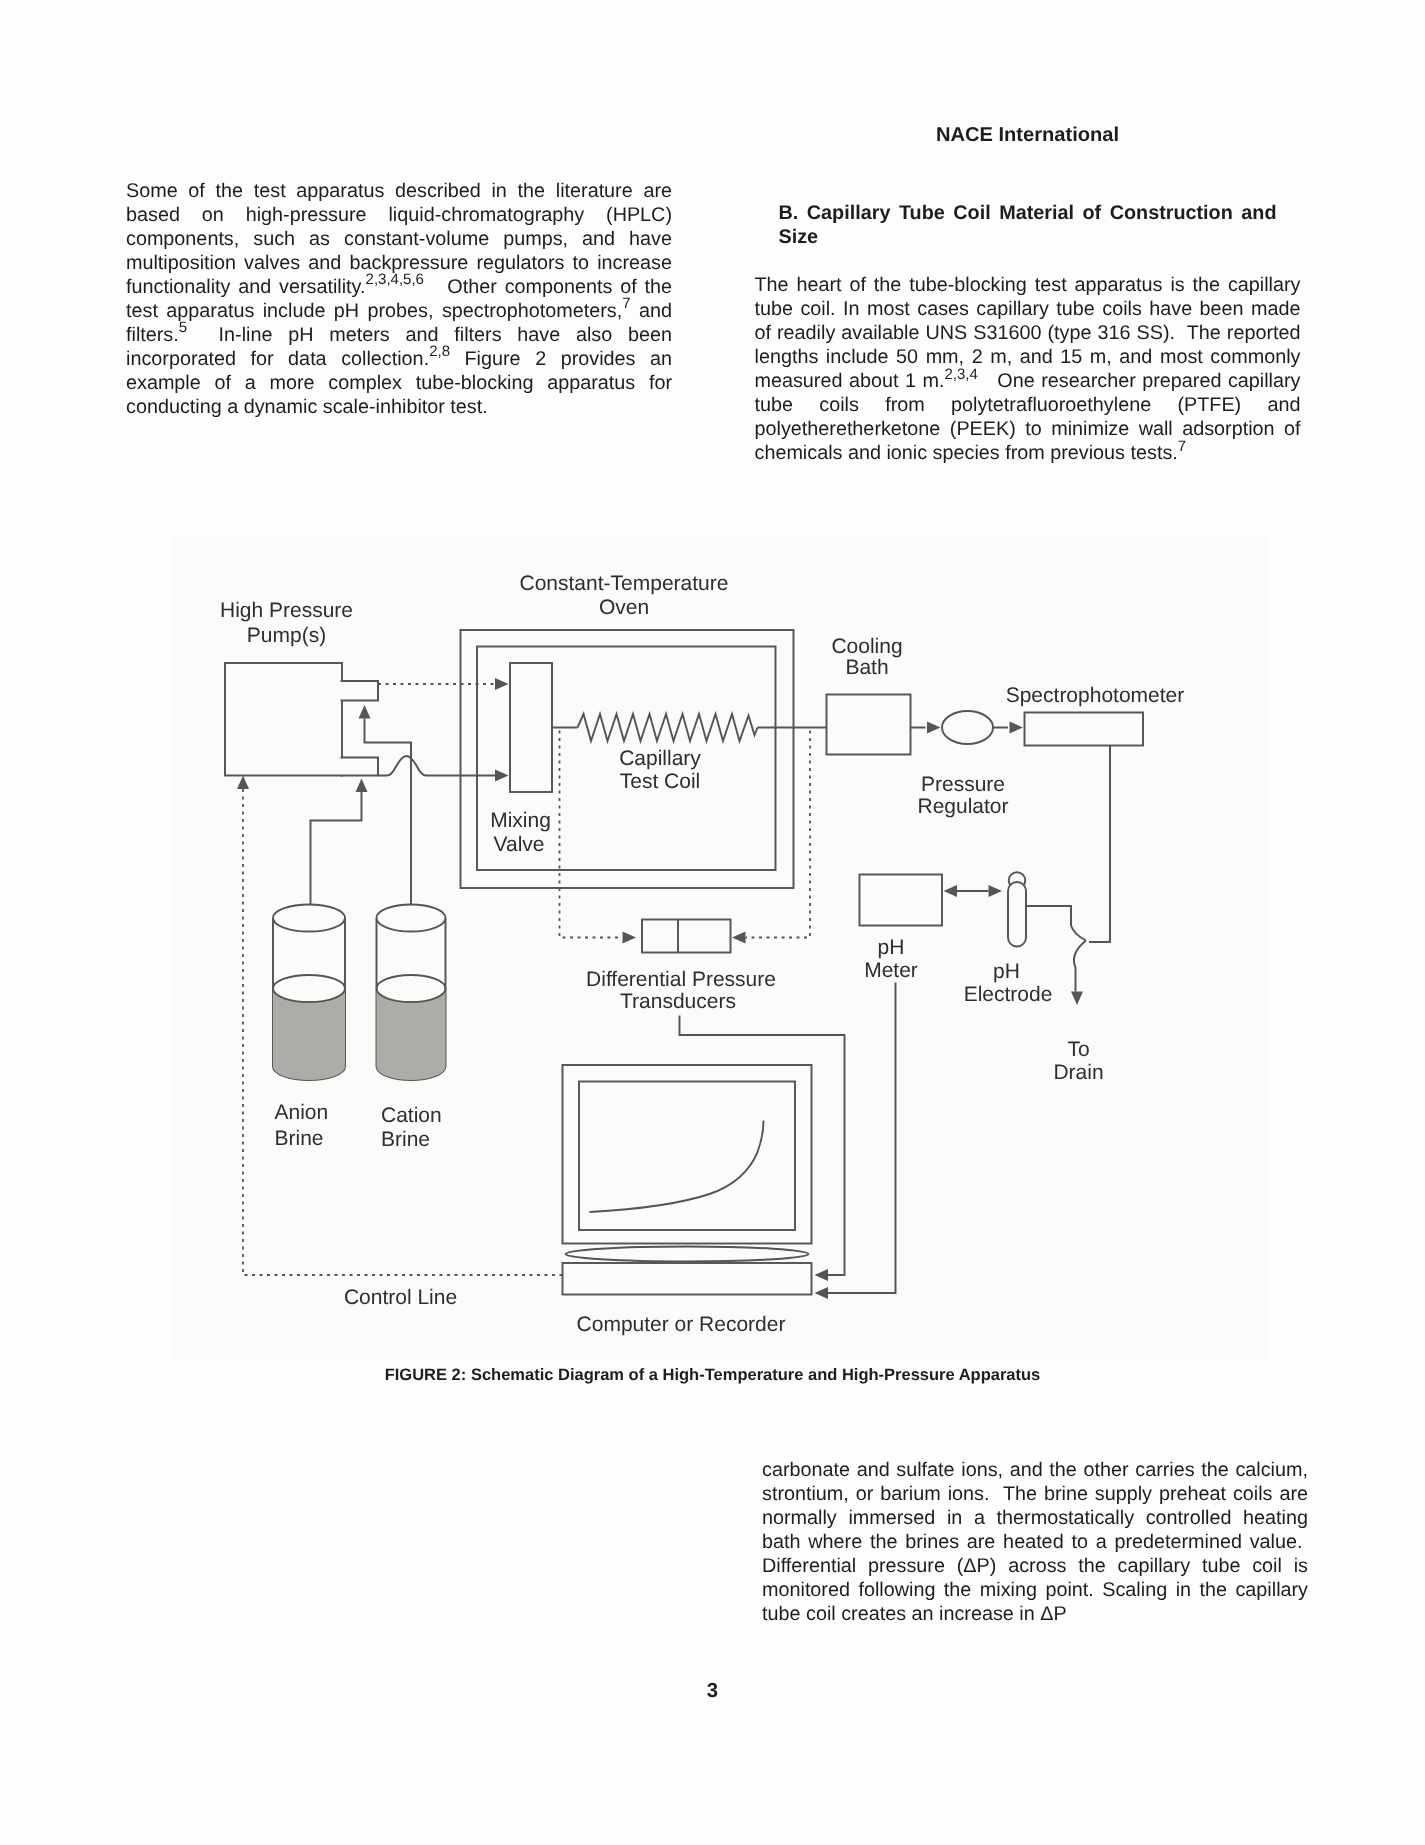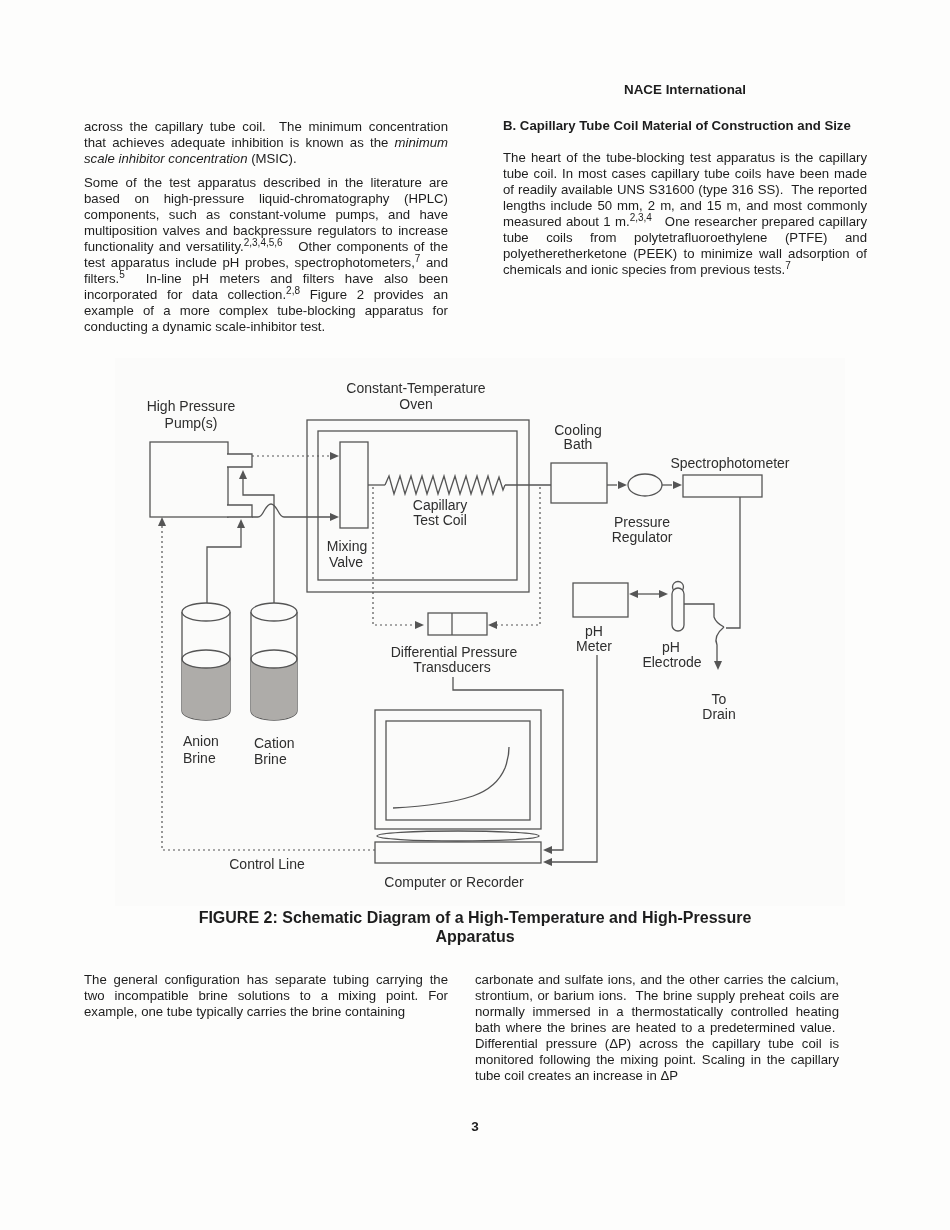--- a/index.html
+++ b/index.html
@@ -6,42 +6,41 @@
   body{
     width:950px;height:1230px;position:relative;overflow:hidden;
     background:#fdfdfc;color:#1d1d1d;
     font-family:"Liberation Sans", sans-serif;
   }
   .abs{position:absolute;}
   .col{width:364px;font-size:13.2px;line-height:16px;text-align:justify;}
   .col p{margin:0;}
   .col p + p{margin-top:8px;}
   .col p.gap16 + p, .col h3 + p{margin-top:16px;}
-  .col h3{margin:0;font-size:13.2px;line-height:16px;font-weight:bold;}
+  .col h3{margin:16px;font-size:13.2px;line-height:16px;font-weight:bold;}
   sup{font-size:10px;line-height:0;}
   i{font-style:italic;}
   .hdr{left:503px;top:82px;width:364px;text-align:center;font-weight:bold;font-size:13.4px;}
   .caption{left:175px;top:908px;width:600px;text-align:center;font-weight:bold;
-           font-size:16px;line-height:19px;}
+           font-size:11px;line-height:19px;}
   .pagenum{left:0;top:1119px;width:950px;text-align:center;font-weight:bold;font-size:13.5px;}
   .figure{left:115px;top:358px;background:#fbfbfa;}
   svg text{font-family:"Liberation Sans", sans-serif;font-size:14px;fill:#2e2e2e;}
   .ln{stroke:#555;stroke-width:1.3;fill:none;}
   .lnd{stroke:#555;stroke-width:1.2;fill:none;stroke-dasharray:2,3;}
   .bx{stroke:#555;stroke-width:1.3;fill:none;}
   .bxf{stroke:#555;stroke-width:1.3;fill:#fbfbfa;}
   .ah{fill:#555;stroke:none;}
 </style>
 </head>
 <body>
 
 <div class="abs hdr">NACE International</div>
 
 <div class="abs col" style="left:84px;top:119px;">
-  <p>across the capillary tube coil.&nbsp; The minimum concentration that achieves adequate inhibition is known as the <i>minimum scale inhibitor concentration</i> (MSIC).</p>
   <p>Some of the test apparatus described in the literature are based on high-pressure liquid-chromatography (HPLC) components, such as constant-volume pumps, and have multiposition valves and backpressure regulators to increase functionality and versatility.<sup>2,3,4,5,6</sup>&nbsp;&nbsp; Other components of the test apparatus include pH probes, spectrophotometers,<sup>7</sup> and filters.<sup>5</sup>&nbsp; In-line pH meters and filters have also been incorporated for data collection.<sup>2,8</sup> Figure 2 provides an example of a more complex tube-blocking apparatus for conducting a dynamic scale-inhibitor test.</p>
 </div>
 
 <div class="abs col" style="left:503px;top:118px;">
   <h3>B. Capillary Tube Coil Material of Construction and Size</h3>
   <p>The heart of the tube-blocking test apparatus is the capillary tube coil. In most cases capillary tube coils have been made of readily available UNS S31600 (type 316 SS).&nbsp; The reported lengths include 50 mm, 2 m, and 15 m, and most commonly measured about 1 m.<sup>2,3,4</sup>&nbsp;&nbsp; One researcher prepared capillary tube coils from polytetrafluoroethylene (PTFE) and polyetheretherketone (PEEK) to minimize wall adsorption of chemicals and ionic species from previous tests.<sup>7</sup></p>
 </div>
 
 <svg class="abs figure" width="730" height="548" viewBox="115 358 730 548" xmlns="http://www.w3.org/2000/svg">
 
@@ -176,20 +175,19 @@
     <text x="254" y="748" text-anchor="start">Cation</text>
     <text x="254" y="764" text-anchor="start">Brine</text>
     <text x="267" y="869">Control Line</text>
     <text x="454" y="887">Computer or Recorder</text>
   </g>
 </svg>
 
 <div class="abs caption">FIGURE 2: Schematic Diagram of a High-Temperature and High-Pressure Apparatus</div>
 
 <div class="abs col" style="left:84px;top:972px;">
-  <p>The general configuration has separate tubing carrying the two incompatible brine solutions to a mixing point. For example, one tube typically carries the brine containing</p>
 </div>
 
-<div class="abs col" style="left:475px;top:972px;">
+<div class="abs col" style="left:508px;top:972px;">
   <p>carbonate and sulfate ions, and the other carries the calcium, strontium, or barium ions.&nbsp; The brine supply preheat coils are normally immersed in a thermostatically controlled heating bath where the brines are heated to a predetermined value.&nbsp; Differential pressure (ΔP) across the capillary tube coil is monitored following the mixing point. Scaling in the capillary tube coil creates an increase in ΔP</p>
 </div>
 
 <div class="abs pagenum">3</div>
 
 </body></html>

